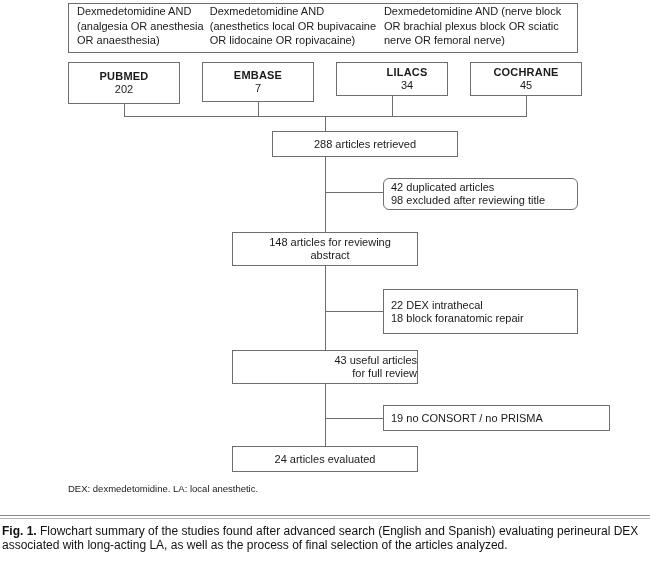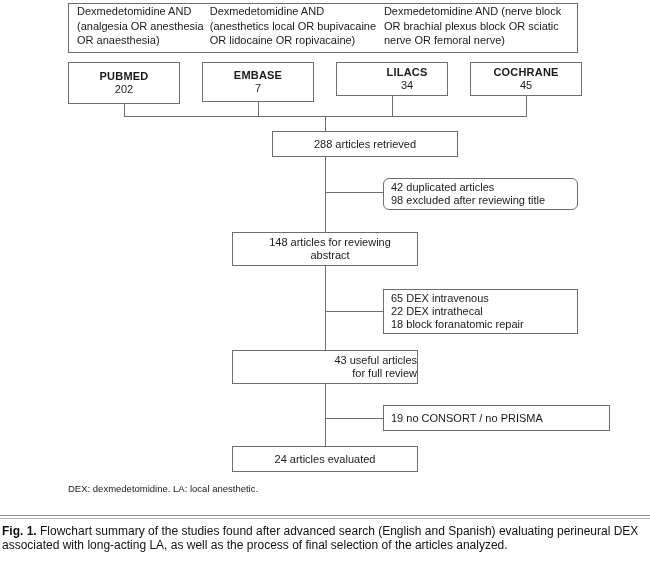--- a/index.html
+++ b/index.html
@@ -143,21 +143,20 @@
   <div class="box center" style="left:232px; top:232px; width:186px; height:34px;padding-left:10px;">
     <div>148 articles for reviewing</div>
     <div>abstract</div>
   </div>
 
   <div class="line vline" style="left:325px; top:266px; height:84px;"></div>
 
   <div class="line hline" style="left:325px; top:311px; width:58px;"></div>
 
   <div class="box leftpad" style="left:383px; top:289px; width:195px; height:45px;">
-    <div>65 DEX intravenous</div>
     <div>22 DEX intrathecal</div>
     <div>18 block foranatomic repair</div>
   </div>
 
   <div class="box center" style="left:232px; top:350px; width:186px; height:34px;align-items:flex-end;">
     <div>43 useful articles</div>
     <div>for full review</div>
   </div>
 
   <div class="line vline" style="left:325px; top:384px; height:62px;"></div>

